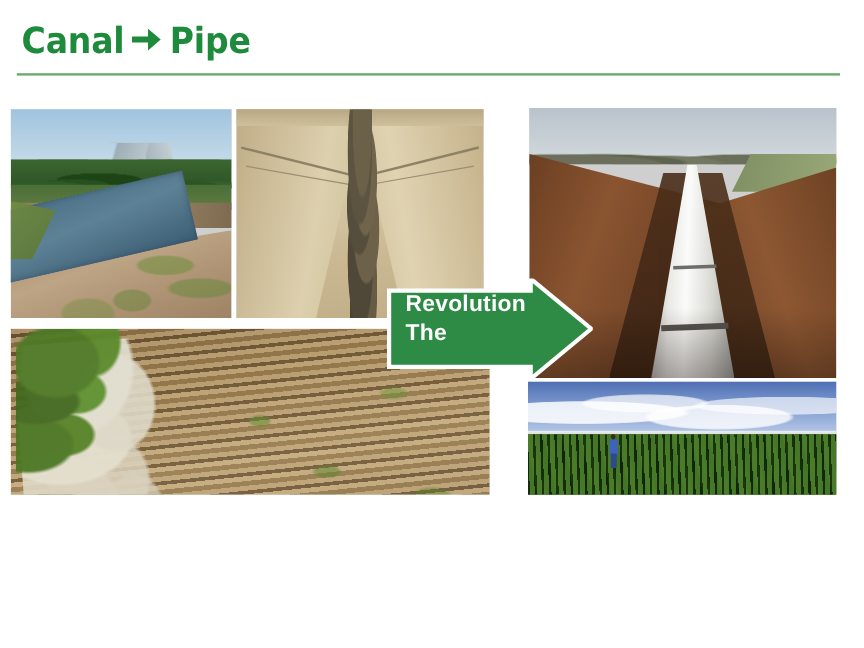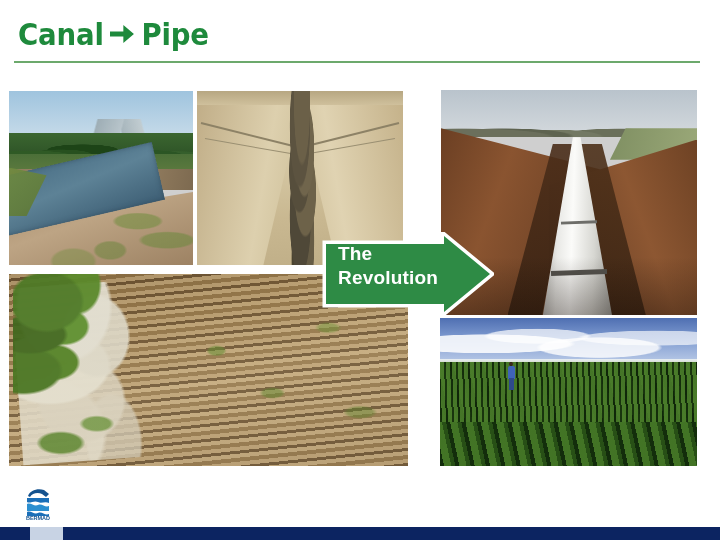--- a/index.html
+++ b/index.html
@@ -11,21 +11,21 @@
     width: 720px;
     height: 540px;
     overflow: hidden;
     font-family: "Liberation Sans", sans-serif;
     position: relative;
   }
   .slide {
     position: absolute;
     left: 0; top: 0;
     width: 720px;
-    height: 540px;
+    height: 412px;
     background: #ffffff;
     overflow: hidden;
   }
 
   
   .title-block {
     position: absolute;
     left: 18px;
     top: 10px;
     width: 680px;
@@ -474,22 +474,22 @@
       </div>
     </div>
   </div>
 
   <div class="arrow-callout">
     <svg width="172" height="84" viewBox="0 0 172 84" aria-hidden="true">
       <path d="M4 12 H122 V4 L168 42 L122 80 V72 H4 Z" fill="#2E8B45" stroke="#FFFFFF" stroke-width="7" stroke-linejoin="miter"></path>
       <path d="M4 12 H122 V4 L168 42 L122 80 V72 H4 Z" fill="#2E8B45"></path>
     </svg>
     <div class="arrow-label">
+      <div>Revolution</div>
       <div>The</div>
-      <div>Revolution</div>
     </div>
   </div>
 
   <div class="logo">
     <svg width="40" height="34" viewBox="0 0 40 34" aria-hidden="true">
       <path d="M9 3 L31 3 L31 9 L9 9 Z" fill="#1C5EA8" opacity="0"></path>
       <path d="M10 9 C12 3 20 1 26 3 L31 7 L28 10 L24 7 C20 5 14 6 12 10 Z" fill="#15538F"></path>
       <path d="M9 11 L31 11 L31 16 C27 14 23 17 20 15 C16 13 12 17 9 15 Z" fill="#1B6FB8"></path>
       <path d="M9 17 C13 15 16 20 20 18 C24 16 27 21 31 19 L31 24 L9 24 Z" fill="#2C8FD0"></path>
       <path d="M9 25 C13 23 16 28 20 26 C24 24 27 29 31 27 L31 29 L9 29 Z" fill="#1B6FB8"></path>

